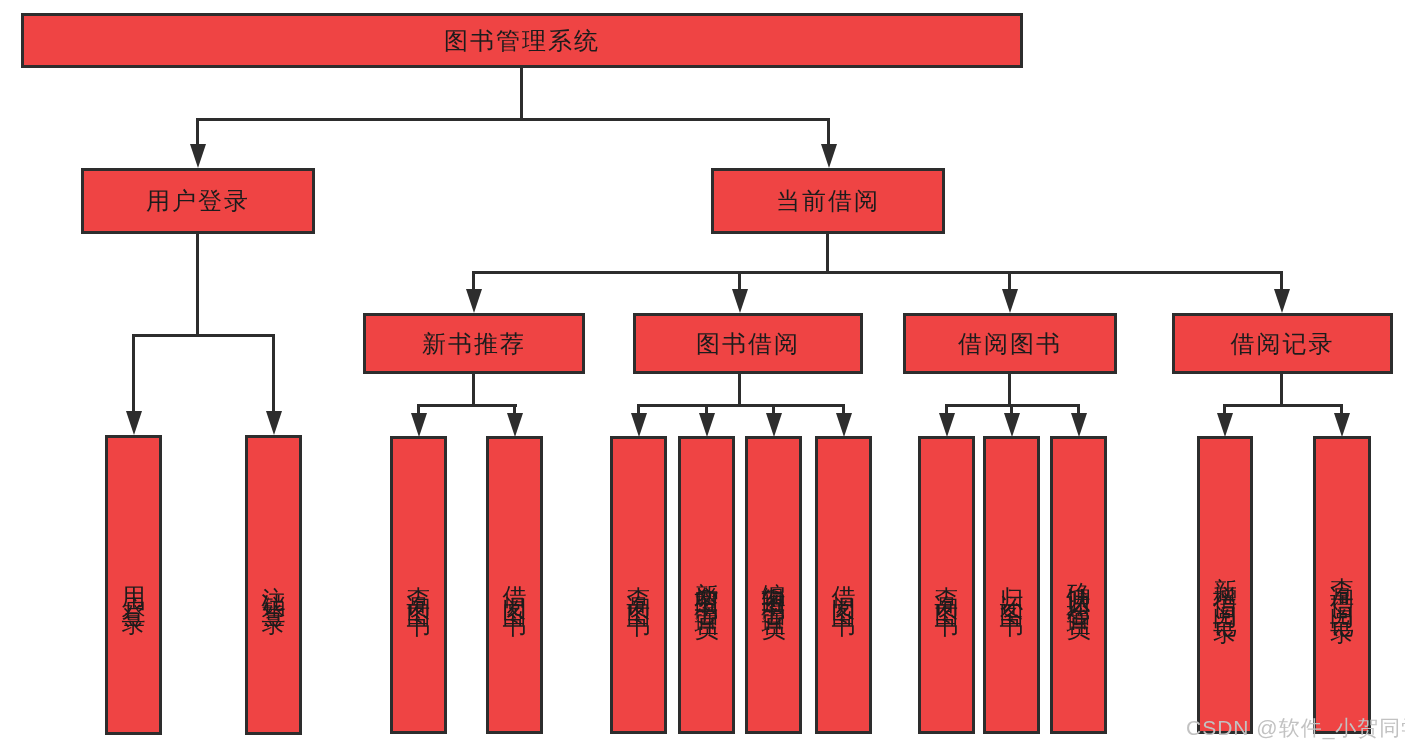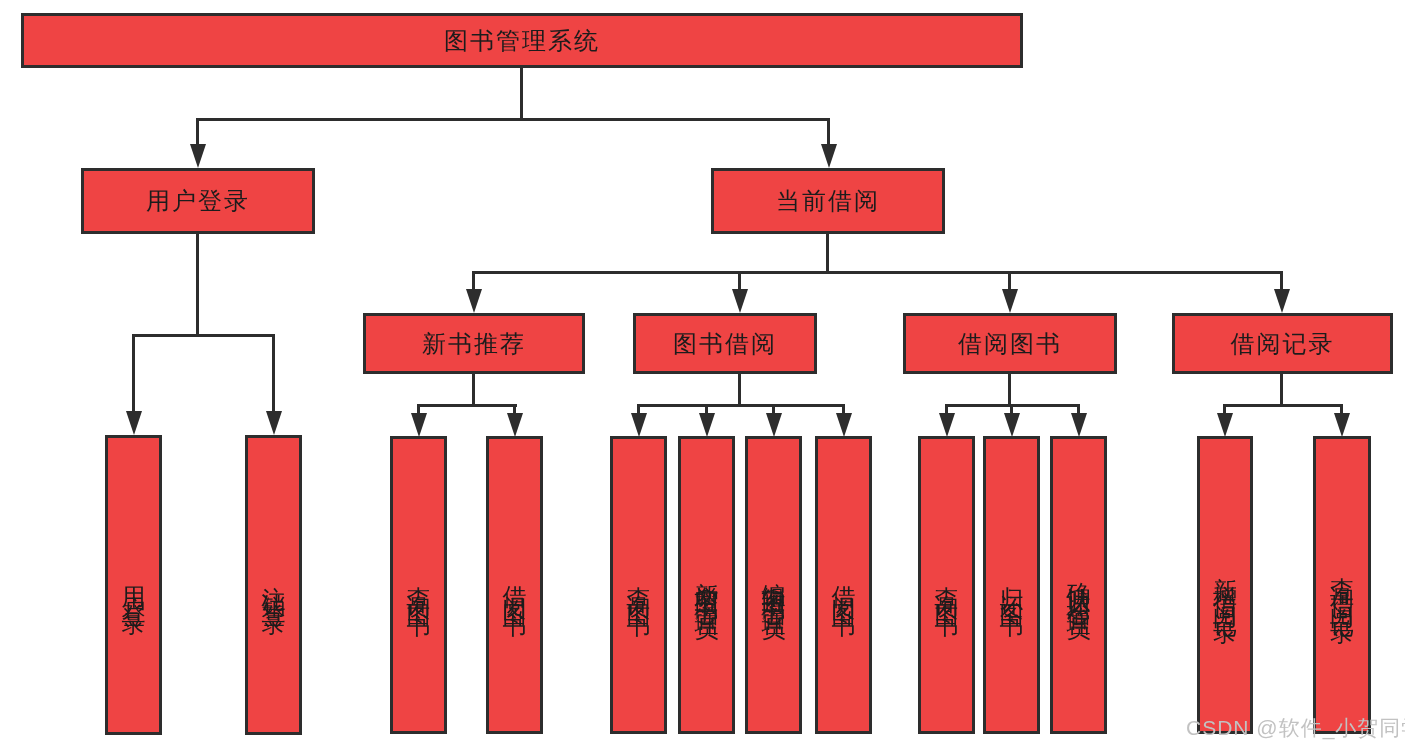--- a/index.html
+++ b/index.html
@@ -92,21 +92,21 @@
   <div class="line" style="left:472px; top:271px; width:3px; height:22px;"></div>
   <div class="arrow" style="left:466px; top:289px;"></div>
   <div class="line" style="left:738px; top:271px; width:3px; height:22px;"></div>
   <div class="arrow" style="left:732px; top:289px;"></div>
   <div class="line" style="left:1008px; top:271px; width:3px; height:22px;"></div>
   <div class="arrow" style="left:1002px; top:289px;"></div>
   <div class="line" style="left:1280px; top:271px; width:3px; height:22px;"></div>
   <div class="arrow" style="left:1274px; top:289px;"></div>
 
   <div class="box hbox" style="left:363px; top:313px; width:222px; height:61px;">新书推荐</div>
-  <div class="box hbox" style="left:633px; top:313px; width:184px; height:61px;">图书借阅</div>
+  <div class="box hbox" style="left:633px; top:313px; width:230px; height:61px;">图书借阅</div>
   <div class="box hbox" style="left:903px; top:313px; width:214px; height:61px;">借阅图书</div>
   <div class="box hbox" style="left:1172px; top:313px; width:221px; height:61px;">借阅记录</div>
 
   <div class="line" style="left:472px; top:374px; width:3px; height:33px;"></div>
   <div class="line" style="left:417px; top:404px; width:100px; height:3px;"></div>
   <div class="line" style="left:417px; top:404px; width:3px; height:12px;"></div>
   <div class="arrow" style="left:411px; top:413px;"></div>
   <div class="line" style="left:513px; top:404px; width:3px; height:12px;"></div>
   <div class="arrow" style="left:507px; top:413px;"></div>
 

